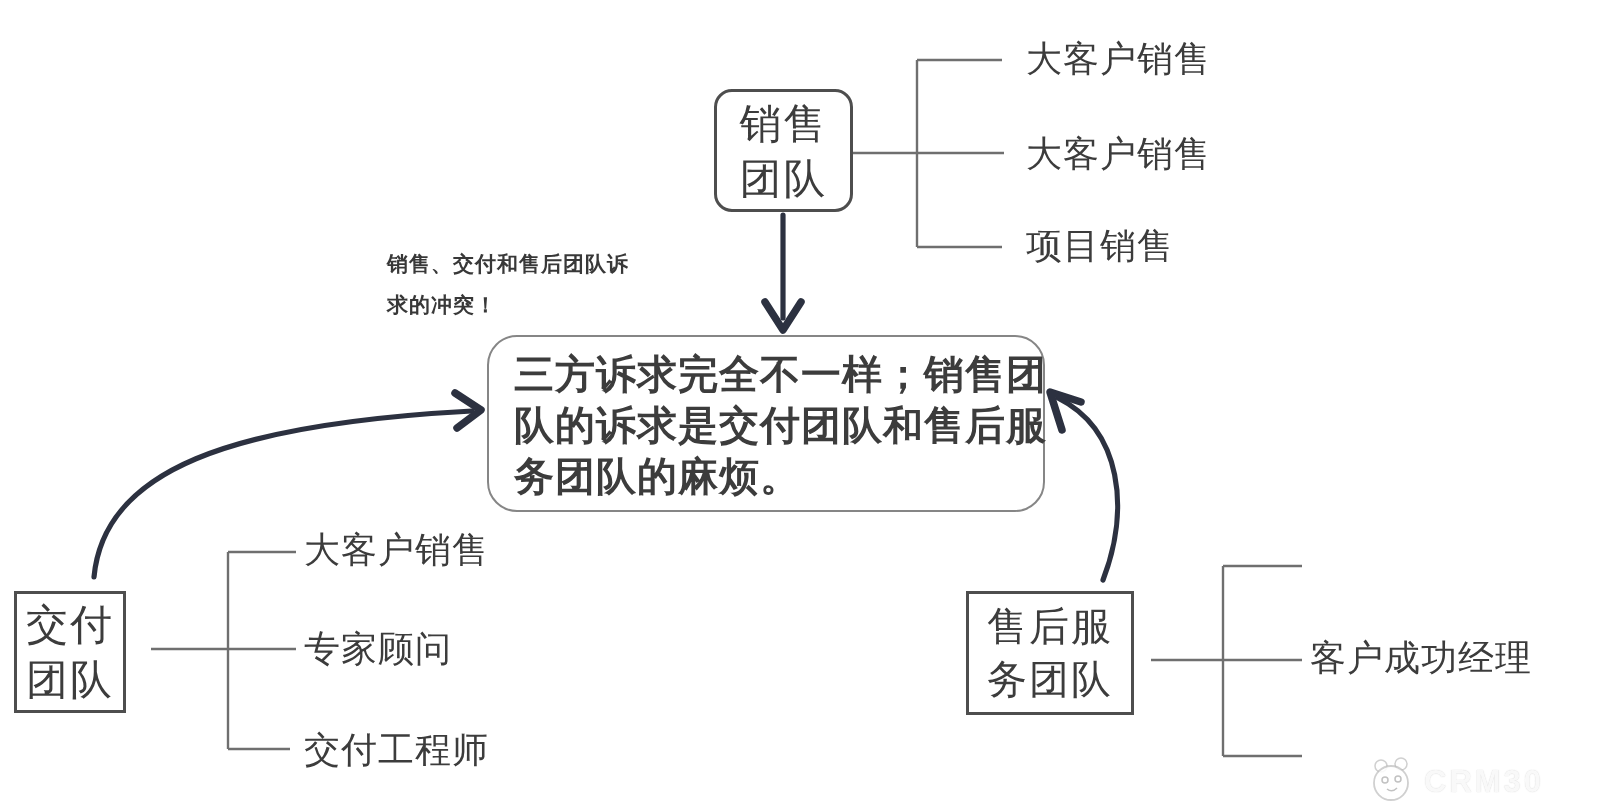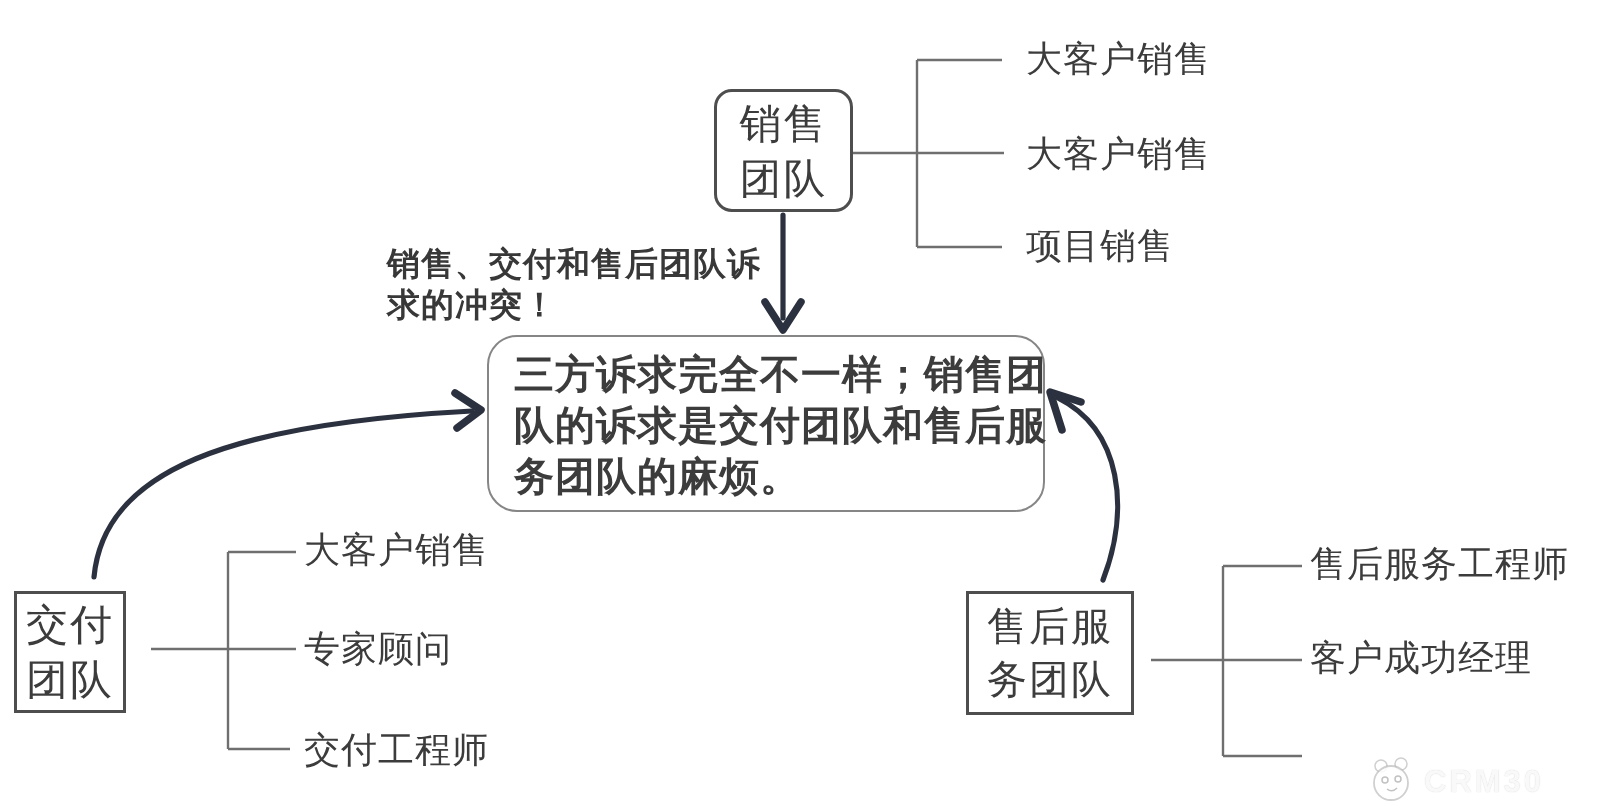--- a/index.html
+++ b/index.html
@@ -31,21 +31,21 @@
 
   .branch-label{
     position:absolute;transform:translateY(-52%);white-space:nowrap;
     font-size:36px;color:var(--text,#3c3c3c);letter-spacing:1px;
   }
   .sales-child{left:1026px;}
   .delivery-child{left:304px;}
   .aftersales-child{left:1310px;}
 
   #conflict-annotation{
-    position:absolute;left:387px;top:243px;font-size:33px;line-height:41px;
+    position:absolute;left:387px;top:243px;font-size:21px;line-height:41px;
     font-weight:700;color:#383838;letter-spacing:1px;white-space:nowrap;
   }
 
   #watermark{
     position:absolute;left:1368px;top:708px;display:flex;align-items:center;
     opacity:0.92;pointer-events:none;margin-top:48px;
   }
   #watermark .wm-text{
     font-size:31px;font-weight:700;letter-spacing:3px;margin-left:4px;
     color:rgba(252,252,252,0.95);
@@ -123,21 +123,20 @@
   </div>
 
   <div class="branch-label sales-child" style="top:60px">大客户销售</div>
   <div class="branch-label sales-child" style="top:155px">大客户销售</div>
   <div class="branch-label sales-child" style="top:247px">项目销售</div>
 
   <div class="branch-label delivery-child" style="top:551px">大客户销售</div>
   <div class="branch-label delivery-child" style="top:650px">专家顾问</div>
   <div class="branch-label delivery-child" style="top:751px">交付工程师</div>
 
-  <div class="branch-label aftersales-child" style="top:565px">售后服务工程师</div>
   <div class="branch-label aftersales-child" style="top:659px">客户成功经理</div>
 
   <div id="watermark">
     <svg width="52" height="52" viewBox="0 0 52 52">
       <circle cx="13" cy="10" r="6" fill="rgba(255,255,255,0.85)" stroke="rgba(170,170,170,0.6)" stroke-width="1.5"></circle>
       <circle cx="33" cy="8" r="6" fill="rgba(255,255,255,0.85)" stroke="rgba(170,170,170,0.6)" stroke-width="1.5"></circle>
       <circle cx="23" cy="27" r="17" fill="rgba(255,255,255,0.85)" stroke="rgba(170,170,170,0.6)" stroke-width="1.8"></circle>
       <circle cx="17" cy="24" r="3" fill="none" stroke="rgba(160,160,160,0.7)" stroke-width="1.5"></circle>
       <circle cx="30" cy="23" r="3" fill="none" stroke="rgba(160,160,160,0.7)" stroke-width="1.5"></circle>
       <path d="M19 33 Q24 37 29 32" fill="none" stroke="rgba(160,160,160,0.7)" stroke-width="1.5"></path>

